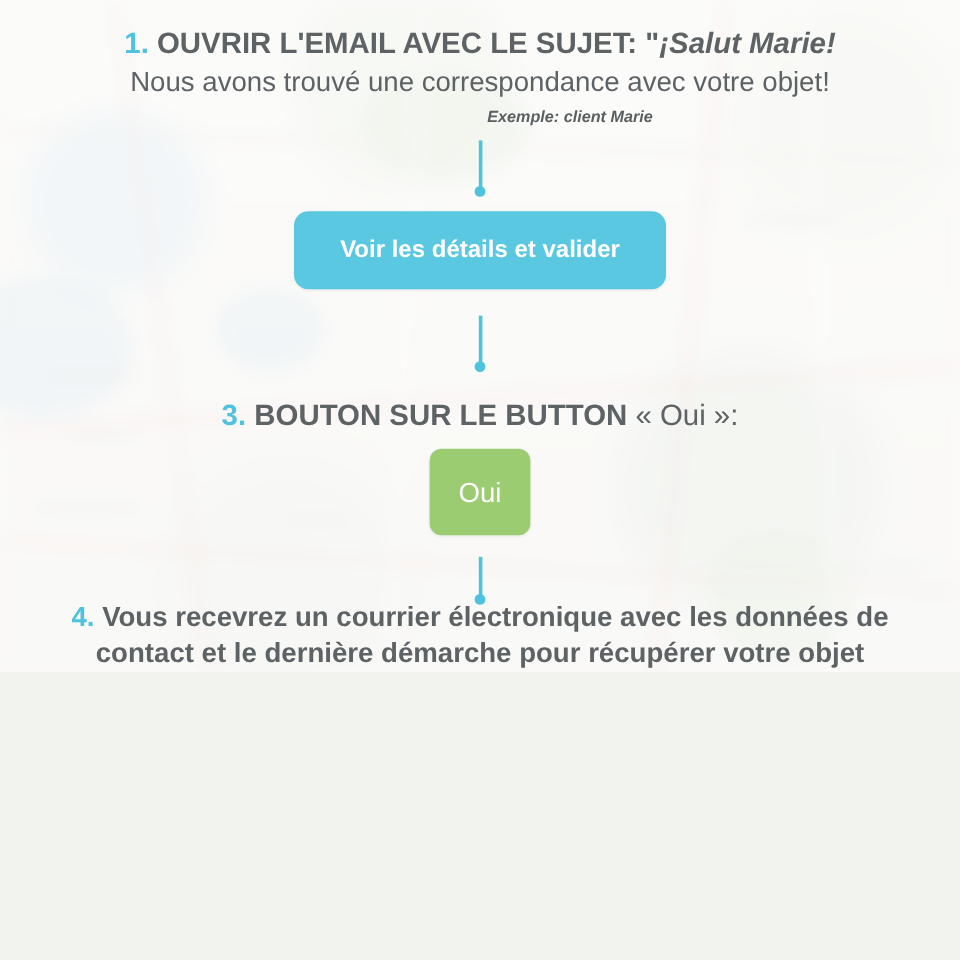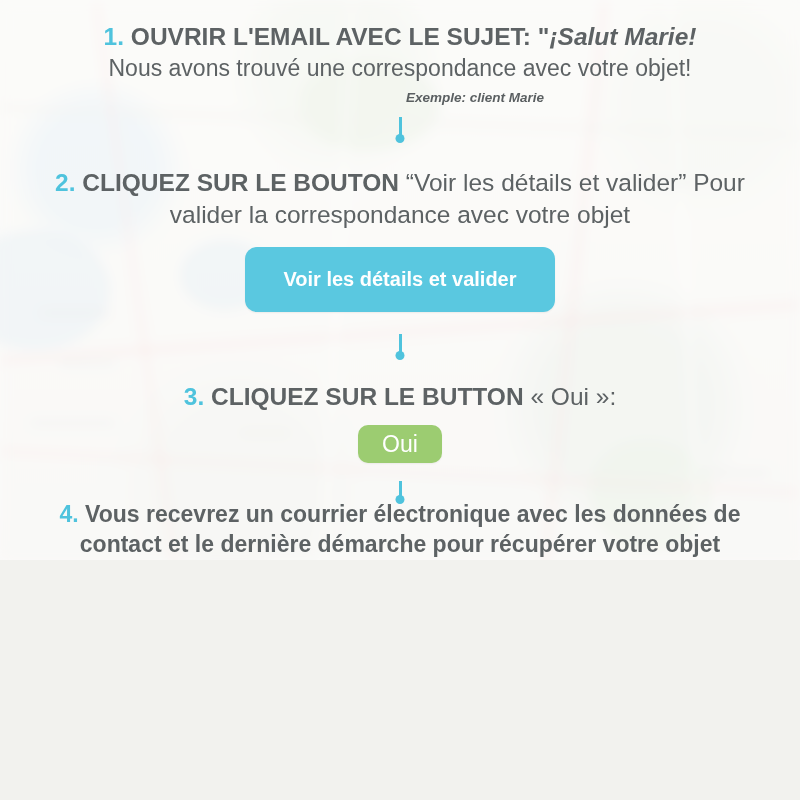--- a/index.html
+++ b/index.html
@@ -221,32 +221,28 @@
 
     <div class="step-text head1">
       <span class="num">1.</span>
       <span>OUVRIR L'EMAIL AVEC LE SUJET: "</span><span class="emph">¡Salut Marie!</span>
     </div>
     <div class="step-text sub1">Nous avons trouvé une correspondance avec votre objet!</div>
     <div class="example">Exemple: client Marie</div>
 
     <div class="connector" style="height:50px; margin-top:12px;"></div>
 
-    <div class="step-text head2" style="margin-top:28px;">
-      <span class="num">2.</span>
-      <span>CLIQUEZ SUR LE BOUTON</span><span class="plain"> “Voir les détails et valider” Pour valider la correspondance avec votre objet</span>
-    </div>
 
     <button class="btn-primary">Voir les détails et valider</button>
 
     <div class="connector" style="height:50px; margin-top:22px;"></div>
 
     <div class="step-text head3" style="margin-top:26px;">
       <span class="num">3.</span>
-      <span>CLIQUEZ SUR LE BUTTON</span><span class="plain"> « Oui »:</span>
+      <span>BOUTON SUR LE BUTTON</span><span class="plain"> « Oui »:</span>
     </div>
 
     <button class="btn-yes">Oui</button>
 
     <div class="connector" style="height:42px; margin-top:18px;"></div>
 
     <div class="step-text head4" style="">
       <span class="num">4.</span>
       <span>Vous recevrez un courrier électronique avec les données de contact et le dernière démarche pour récupérer votre objet</span>
     </div>

